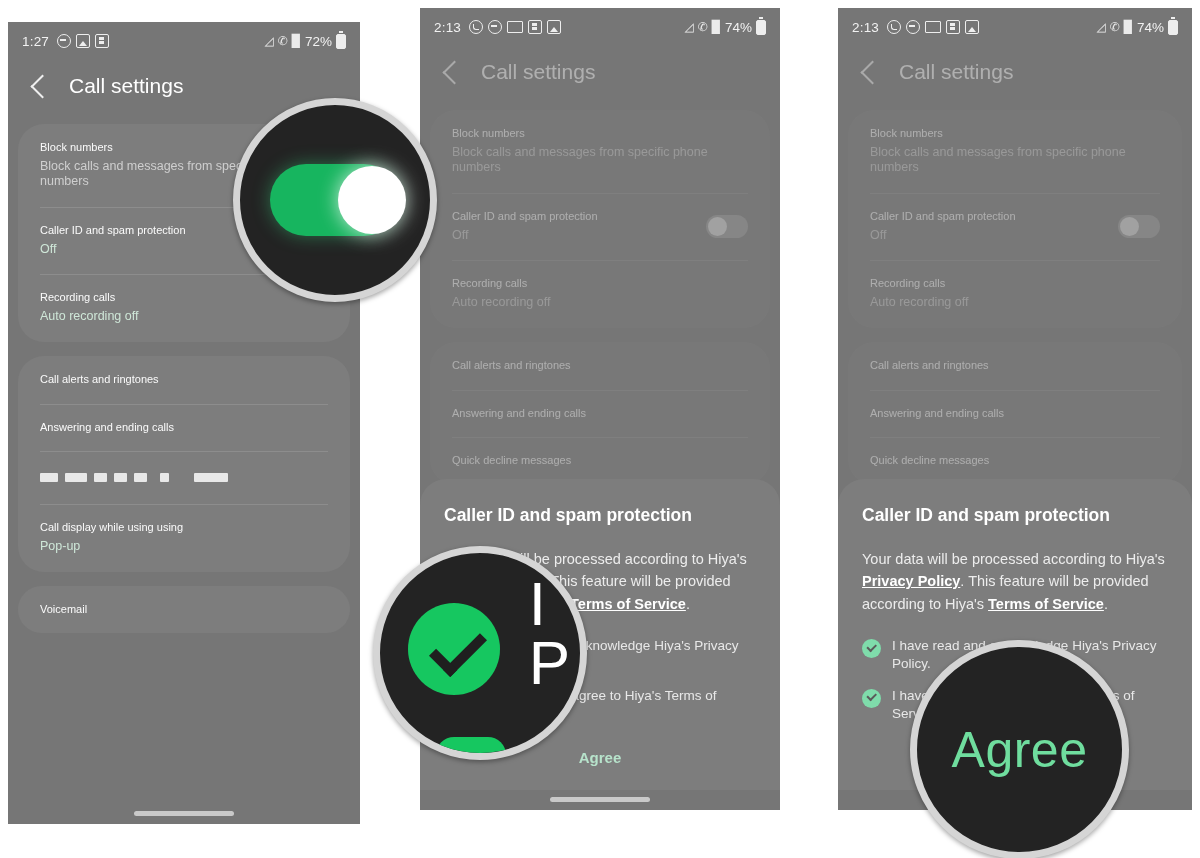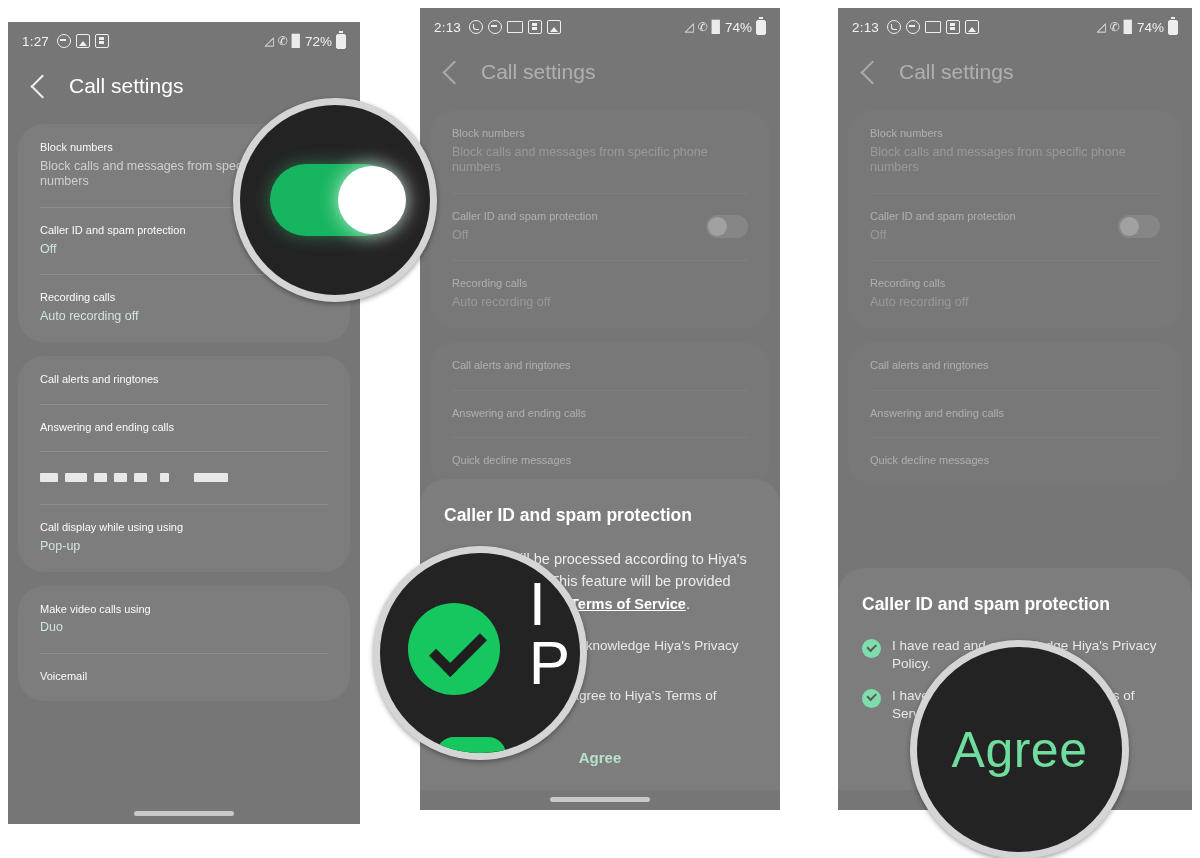--- a/index.html
+++ b/index.html
@@ -177,26 +177,20 @@
         <div class="row-txt">
           <div class="row-title">Call display while using using</div>
           <div class="row-sub">Pop-up</div>
         </div>
       </div>
     </div>
 
     <div class="card">
       <div class="row">
         <div class="row-txt">
-          <div class="row-title">Make video calls using</div>
-          <div class="row-sub">Duo</div>
-        </div>
-      </div>
-      <div class="row">
-        <div class="row-txt">
             <div class="row-title">Voicemail</div>
           </div>
       </div>
     </div>
 
     <div class="home-ind"></div>
   </div>
 
   <div class="panel" id="panel2">
     <div class="statusbar">
@@ -352,20 +346,23 @@
         <div class="row">
           <div class="row-txt">
               <div class="row-title">Quick decline messages</div>
             </div>
         </div>
       </div>
     </div>
 
     <div class="sheet">
       <div class="sheet-title">Caller ID and spam protection</div>
+      <div class="sheet-body">
+        <span>Your data will be processed according to Hiya's </span><u>Privacy Policy</u><span>. This feature will be provided according to Hiya's </span><u>Terms of Service</u><span>.</span>
+      </div>
       <div class="chk-list">
         <div class="chk-item">
           <div class="chk"></div>
           <div class="chk-txt">I have read and acknowledge Hiya's Privacy Policy.</div>
         </div>
         <div class="chk-item">
           <div class="chk"></div>
           <div class="chk-txt">I have read and agree to Hiya's Terms of Service.</div>
         </div>
       </div>

